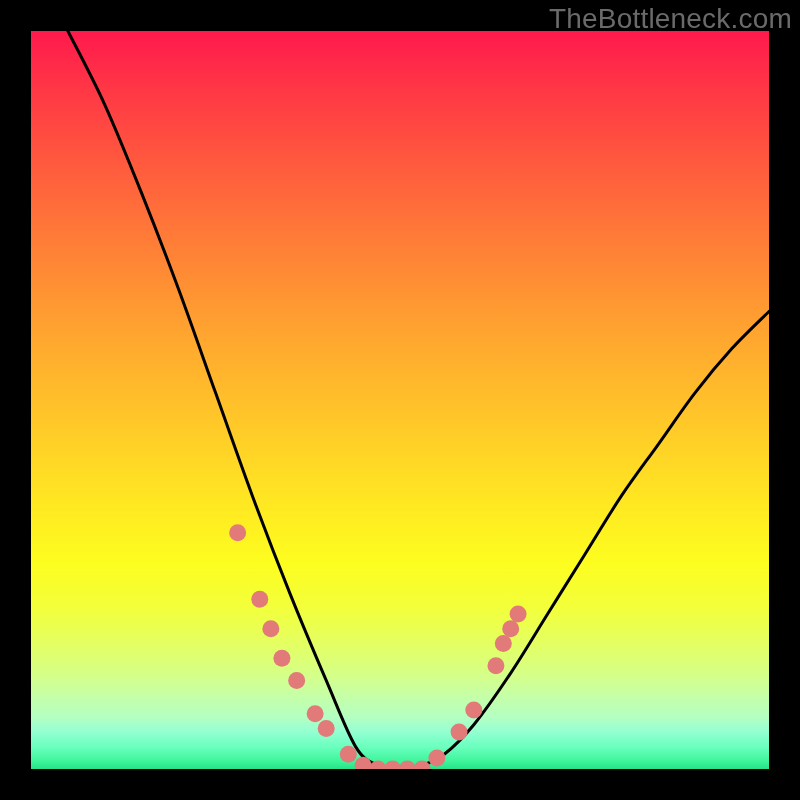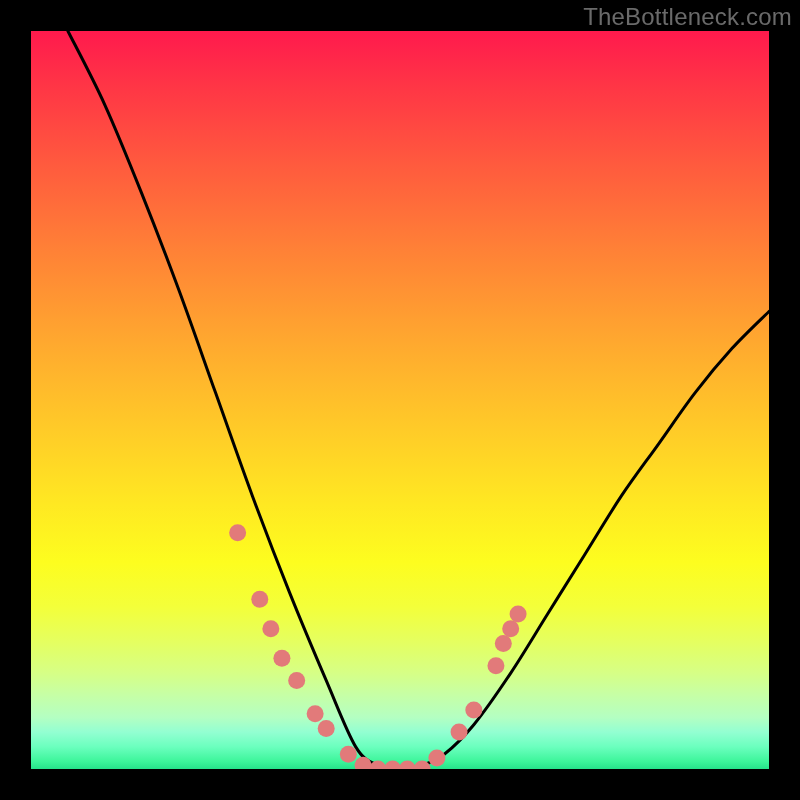--- a/index.html
+++ b/index.html
@@ -43,21 +43,21 @@
       #3cf59a 99%,
       #26e28a 100%
     );
   }
   .watermark {
     position: absolute;
     top: 3px;
     right: 8px;
     color: #6a6a6a;
     font-family: Arial, Helvetica, sans-serif;
-    font-size: 24px;
+    font-size: 28px;
     letter-spacing: 0.2px;
   }
   svg.curve {
     position: absolute;
     top: 0;
     left: 0;
     width: 738px;
     height: 738px;
   }
 </style>

